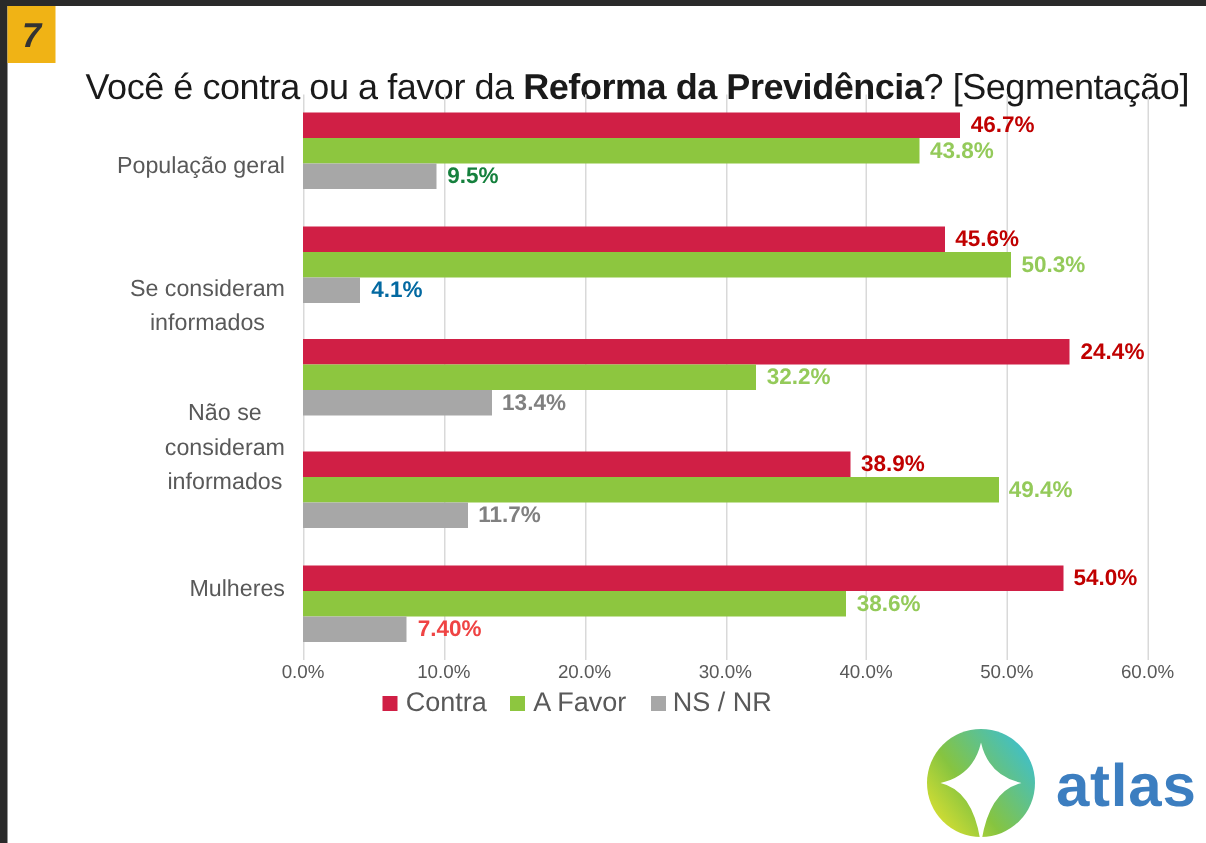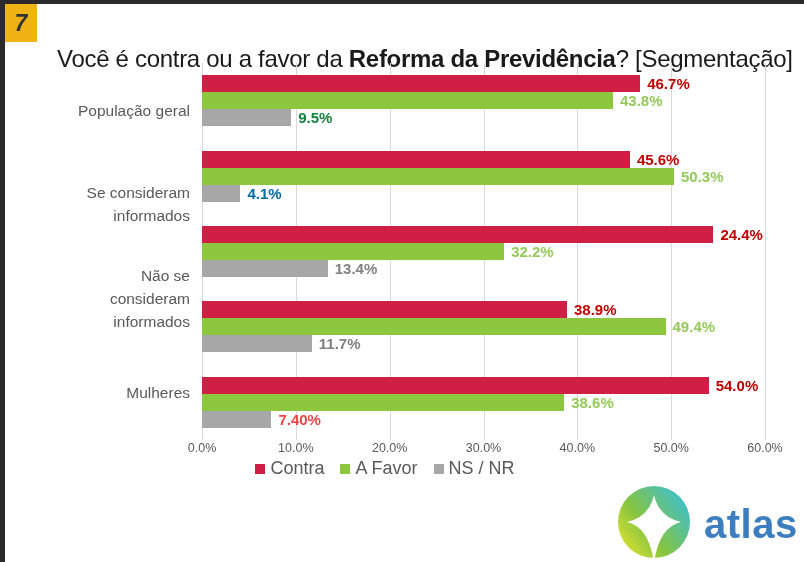--- a/index.html
+++ b/index.html
@@ -9,21 +9,21 @@
   body{font-family:"Liberation Sans", sans-serif;background:#fff;}
   .frame{position:relative;width:804px;height:562px;background:#fff;overflow:hidden;}
   .border-left{position:absolute;left:0;top:0;width:5px;height:562px;background:var(--dark);}
   .border-top{position:absolute;left:0;top:0;width:804px;height:4px;background:var(--dark);}
   .slide-number{position:absolute;left:5px;top:4px;width:32px;height:38px;background:var(--yellow);
     color:#333;font-size:23px;font-weight:bold;display:flex;align-items:center;justify-content:center;font-style:italic;}
   .title{position:absolute;left:57px;top:17px;font-size:24px;color:#1a1a1a;letter-spacing:-0.3px;white-space:nowrap;margin-top:28px;}
   .title b{font-weight:bold;}
 
   .cat-col{position:absolute;left:30px;top:63px;width:160px;height:377px;display:flex;flex-direction:column;}
-  .cat-label{flex:1;display:flex;align-items:center;justify-content:flex-end;text-align:right;
+  .cat-label{flex:1;display:flex;align-items:center;justify-content:flex-end;text-align:center;
     color:var(--muted);font-size:15.5px;line-height:1.5;white-space:pre-line;}
 
   .plot-area{position:absolute;left:202px;top:63px;width:563px;height:377px;display:flex;flex-direction:column;}
   .gridline{position:absolute;top:0;bottom:0;width:1px;background:var(--grid);}
   .bar-group{flex:1;display:flex;flex-direction:column;justify-content:center;position:relative;z-index:1;}
   .bar-line{height:17px;display:flex;align-items:center;}
   .bar{height:17px;flex:0 0 auto;}
   .bar-label{font-weight:bold;font-size:15px;margin-left:7px;white-space:nowrap;}
 
   .x-axis{position:absolute;left:202px;top:441px;width:563px;height:16px;}

